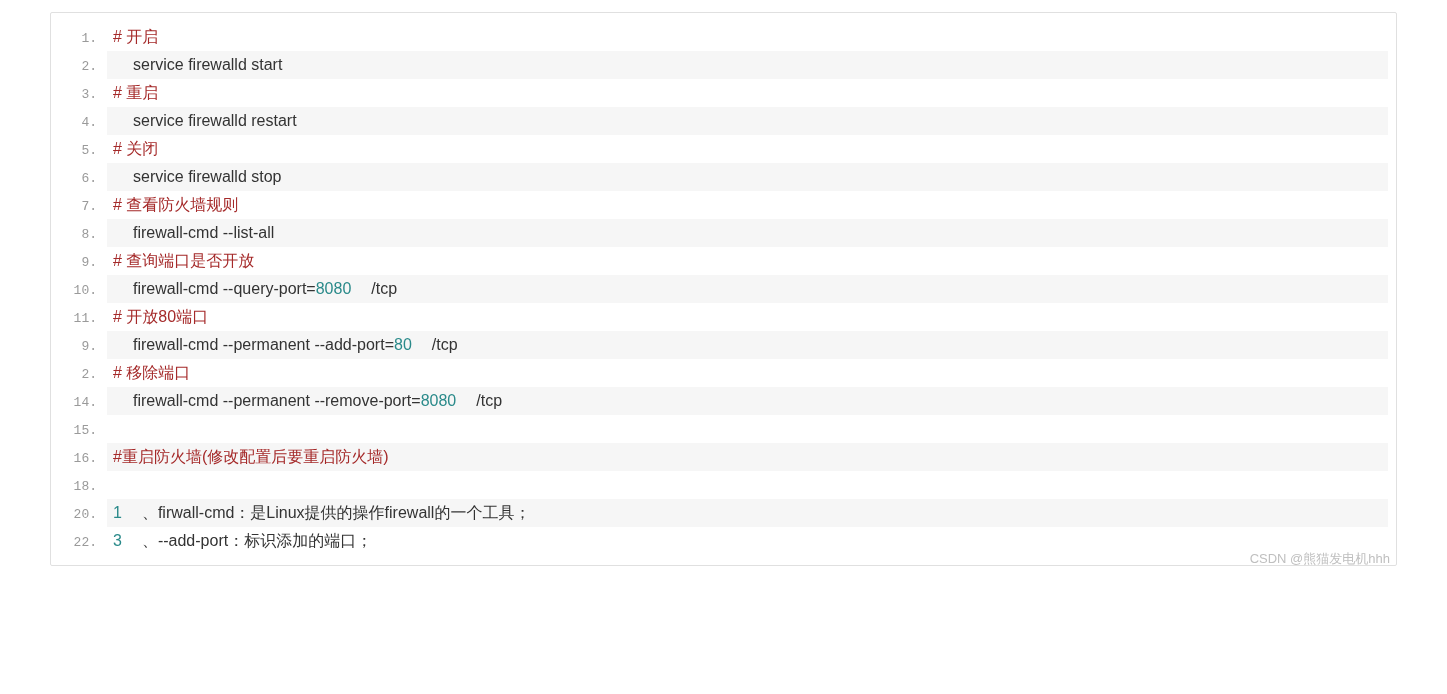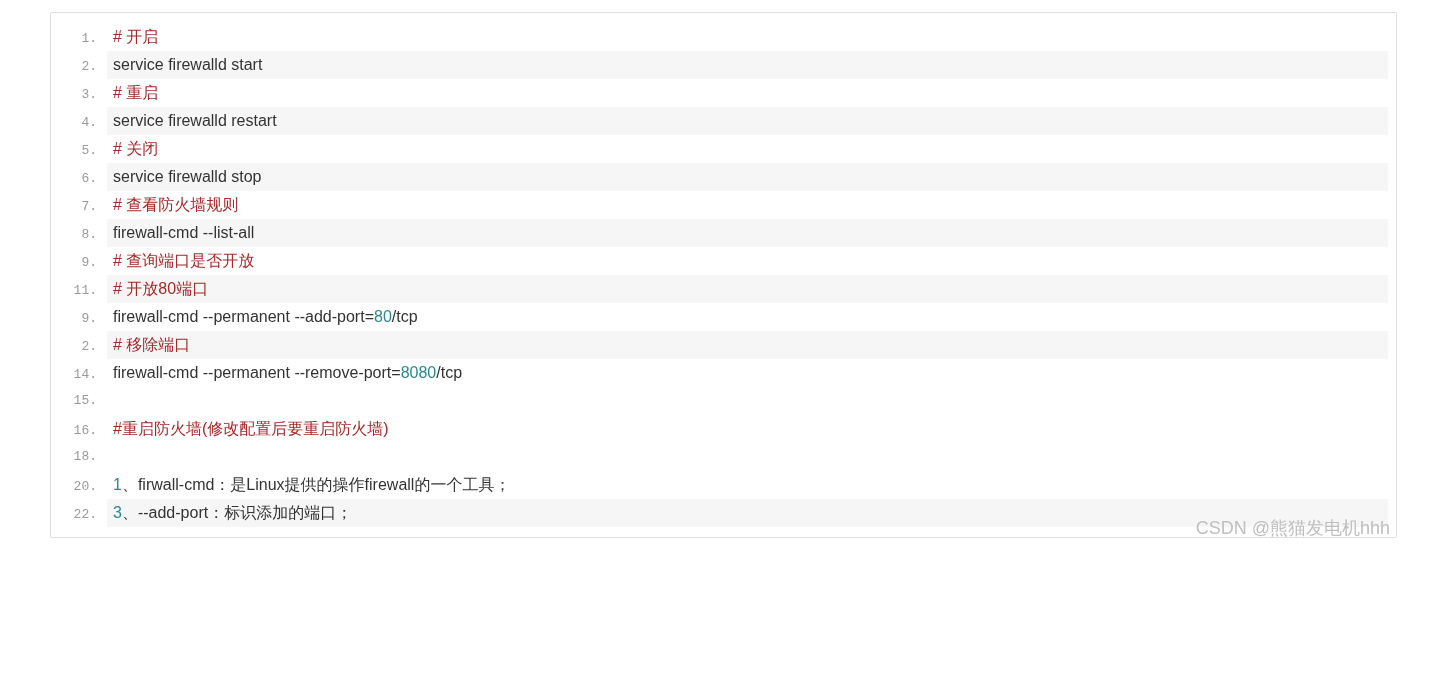--- a/index.html
+++ b/index.html
@@ -43,27 +43,27 @@
   .line-content {
     flex: 1;
     padding-left: 6px;
     margin-right: 8px;
     white-space: pre;
     color: #333;
     font-family: Liberation Sans, sans-serif;
   }
   .tok-comment { color: #a52a2a; }
   .tok-num { color: #2a8a8a; }
-  .tok-plain { color: #333; }
+  .tok-plain { color: #333; margin-left: 20px; }
   .watermark {
     position: absolute;
     right: 6px;
     bottom: -3px;
     color: #bfbfbf;
-    font-size: 18px;
+    font-size: 13px;
     font-family: Arial, sans-serif;
   }
 </style>
 </head>
 <body>
 
 <div class="code-container">
   <ol class="code-list" id="code-list">
       <li class="code-line">
         <span class="line-num">1.</span>
@@ -95,20 +95,24 @@
       </li>
       <li class="code-line">
         <span class="line-num">8.</span>
         <span class="line-content"><span class="tok-plain">firewall-cmd --list-all</span></span>
       </li>
       <li class="code-line">
         <span class="line-num">9.</span>
         <span class="line-content"><span class="tok-comment"># 查询端口是否开放</span></span>
       </li>
       <li class="code-line">
+        <span class="line-num">10.</span>
+        <span class="line-content"><span class="tok-plain">firewall-cmd --query-port=</span><span class="tok-num">8080</span><span class="tok-plain">/tcp</span></span>
+      </li>
+      <li class="code-line">
         <span class="line-num">11.</span>
         <span class="line-content"><span class="tok-comment"># 开放80端口</span></span>
       </li>
       <li class="code-line">
         <span class="line-num">9.</span>
         <span class="line-content"><span class="tok-plain">firewall-cmd --permanent --add-port=</span><span class="tok-num">80</span><span class="tok-plain">/tcp</span></span>
       </li>
       <li class="code-line">
         <span class="line-num">2.</span>
         <span class="line-content"><span class="tok-comment"># 移除端口</span></span>

